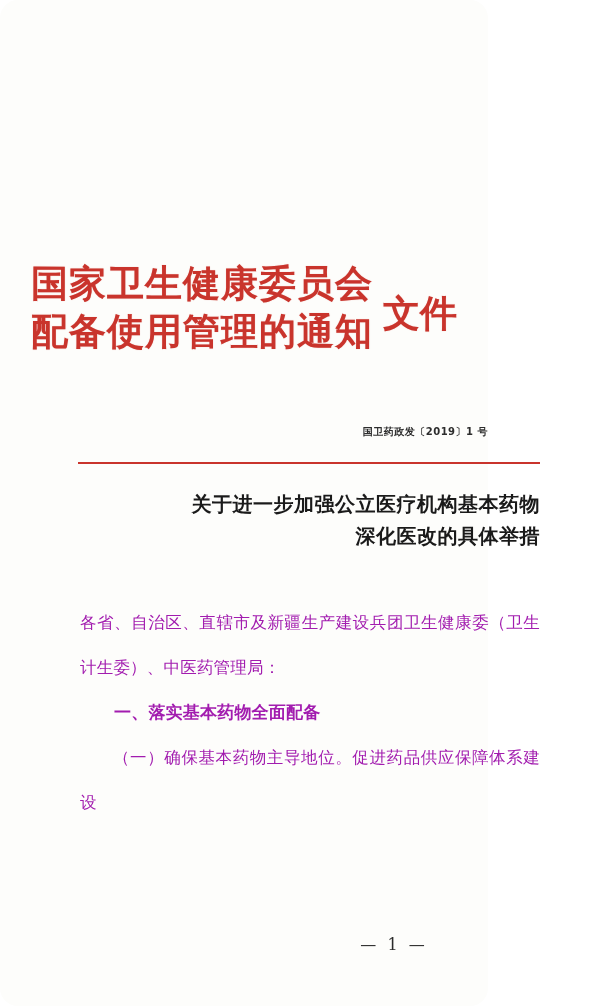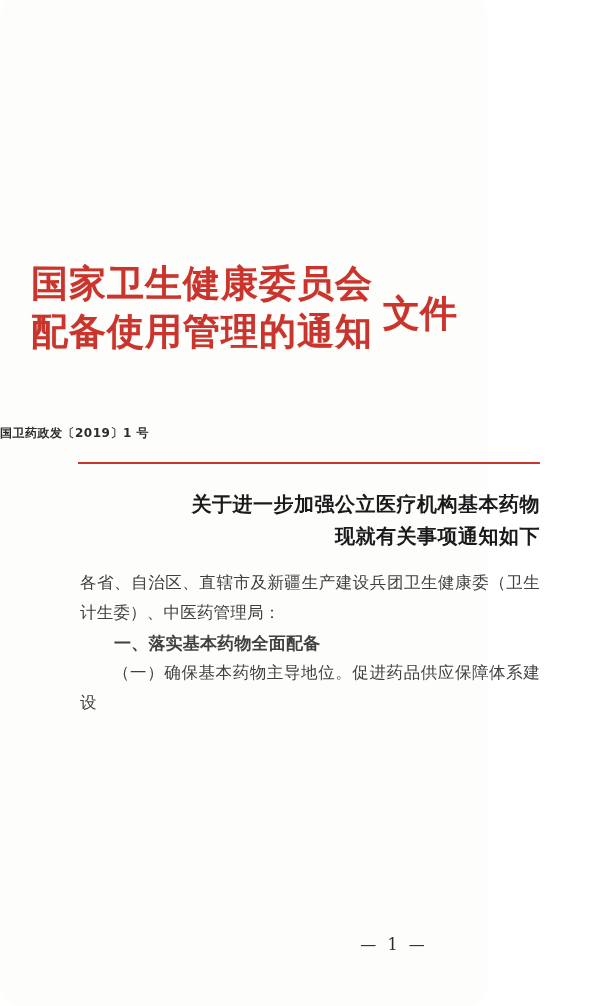--- a/index.html
+++ b/index.html
@@ -64,23 +64,23 @@
     white-space: nowrap;
     text-shadow: 0 0 1px rgba(201,52,44,0.35);
   }
 
   
   .docnum {
     position: absolute;
     top: 425px;
     left: 0;
     right: 0;
-    text-align: left;
+    text-align: right;
     font-family: "DejaVu Sans", "Liberation Sans", sans-serif;
-    font-size: 12px;
+    font-size: 10px;
     font-weight: bold;
     color: #2d2d2d;
     letter-spacing: 0.5px;
   }
 
   
   .red-rule {
     position: absolute;
     top: 462px;
     left: 78px;
@@ -104,27 +104,27 @@
     letter-spacing: 0.5px;
   }
   .title-line {
     display: block;
     white-space: nowrap;
   }
 
   
   .body {
     position: absolute;
-    top: 568px;
+    top: 600px;
     left: 80px;
     width: 460px;
     font-family: "DejaVu Serif", "Liberation Serif", serif;
     font-size: 16.5px;
-    line-height: 30px;
-    color: #404040;
+    line-height: 45px;
+    color: #a21caf;
     text-align: justify;
     letter-spacing: 0.2px;
   }
   .body p {
     margin: 0;
   }
   .indent {
     text-indent: 2em;
   }
   .heading {
@@ -162,21 +162,21 @@
       <div class="masthead-wen">文件</div>
     </div>
   </div>
 
   <div class="docnum">国卫药政发〔2019〕1 号</div>
 
   <div class="red-rule"></div>
 
   <div class="title">
     <span class="title-line">关于进一步加强公立医疗机构基本药物</span>
-    <span class="title-line">现就有关事项通知如下</span>
+    <span class="title-line">深化医改的具体举措</span>
   </div>
 
   <div class="body">
     <p>各省、自治区、直辖市及新疆生产建设兵团卫生健康委（卫生计生委）、中医药管理局：</p>
     <p class="heading">一、落实基本药物全面配备</p>
     <p class="indent">（一）确保基本药物主导地位。促进药品供应保障体系建设</p>
   </div>
 
   <div class="pagenum">— 1 —</div>
 

